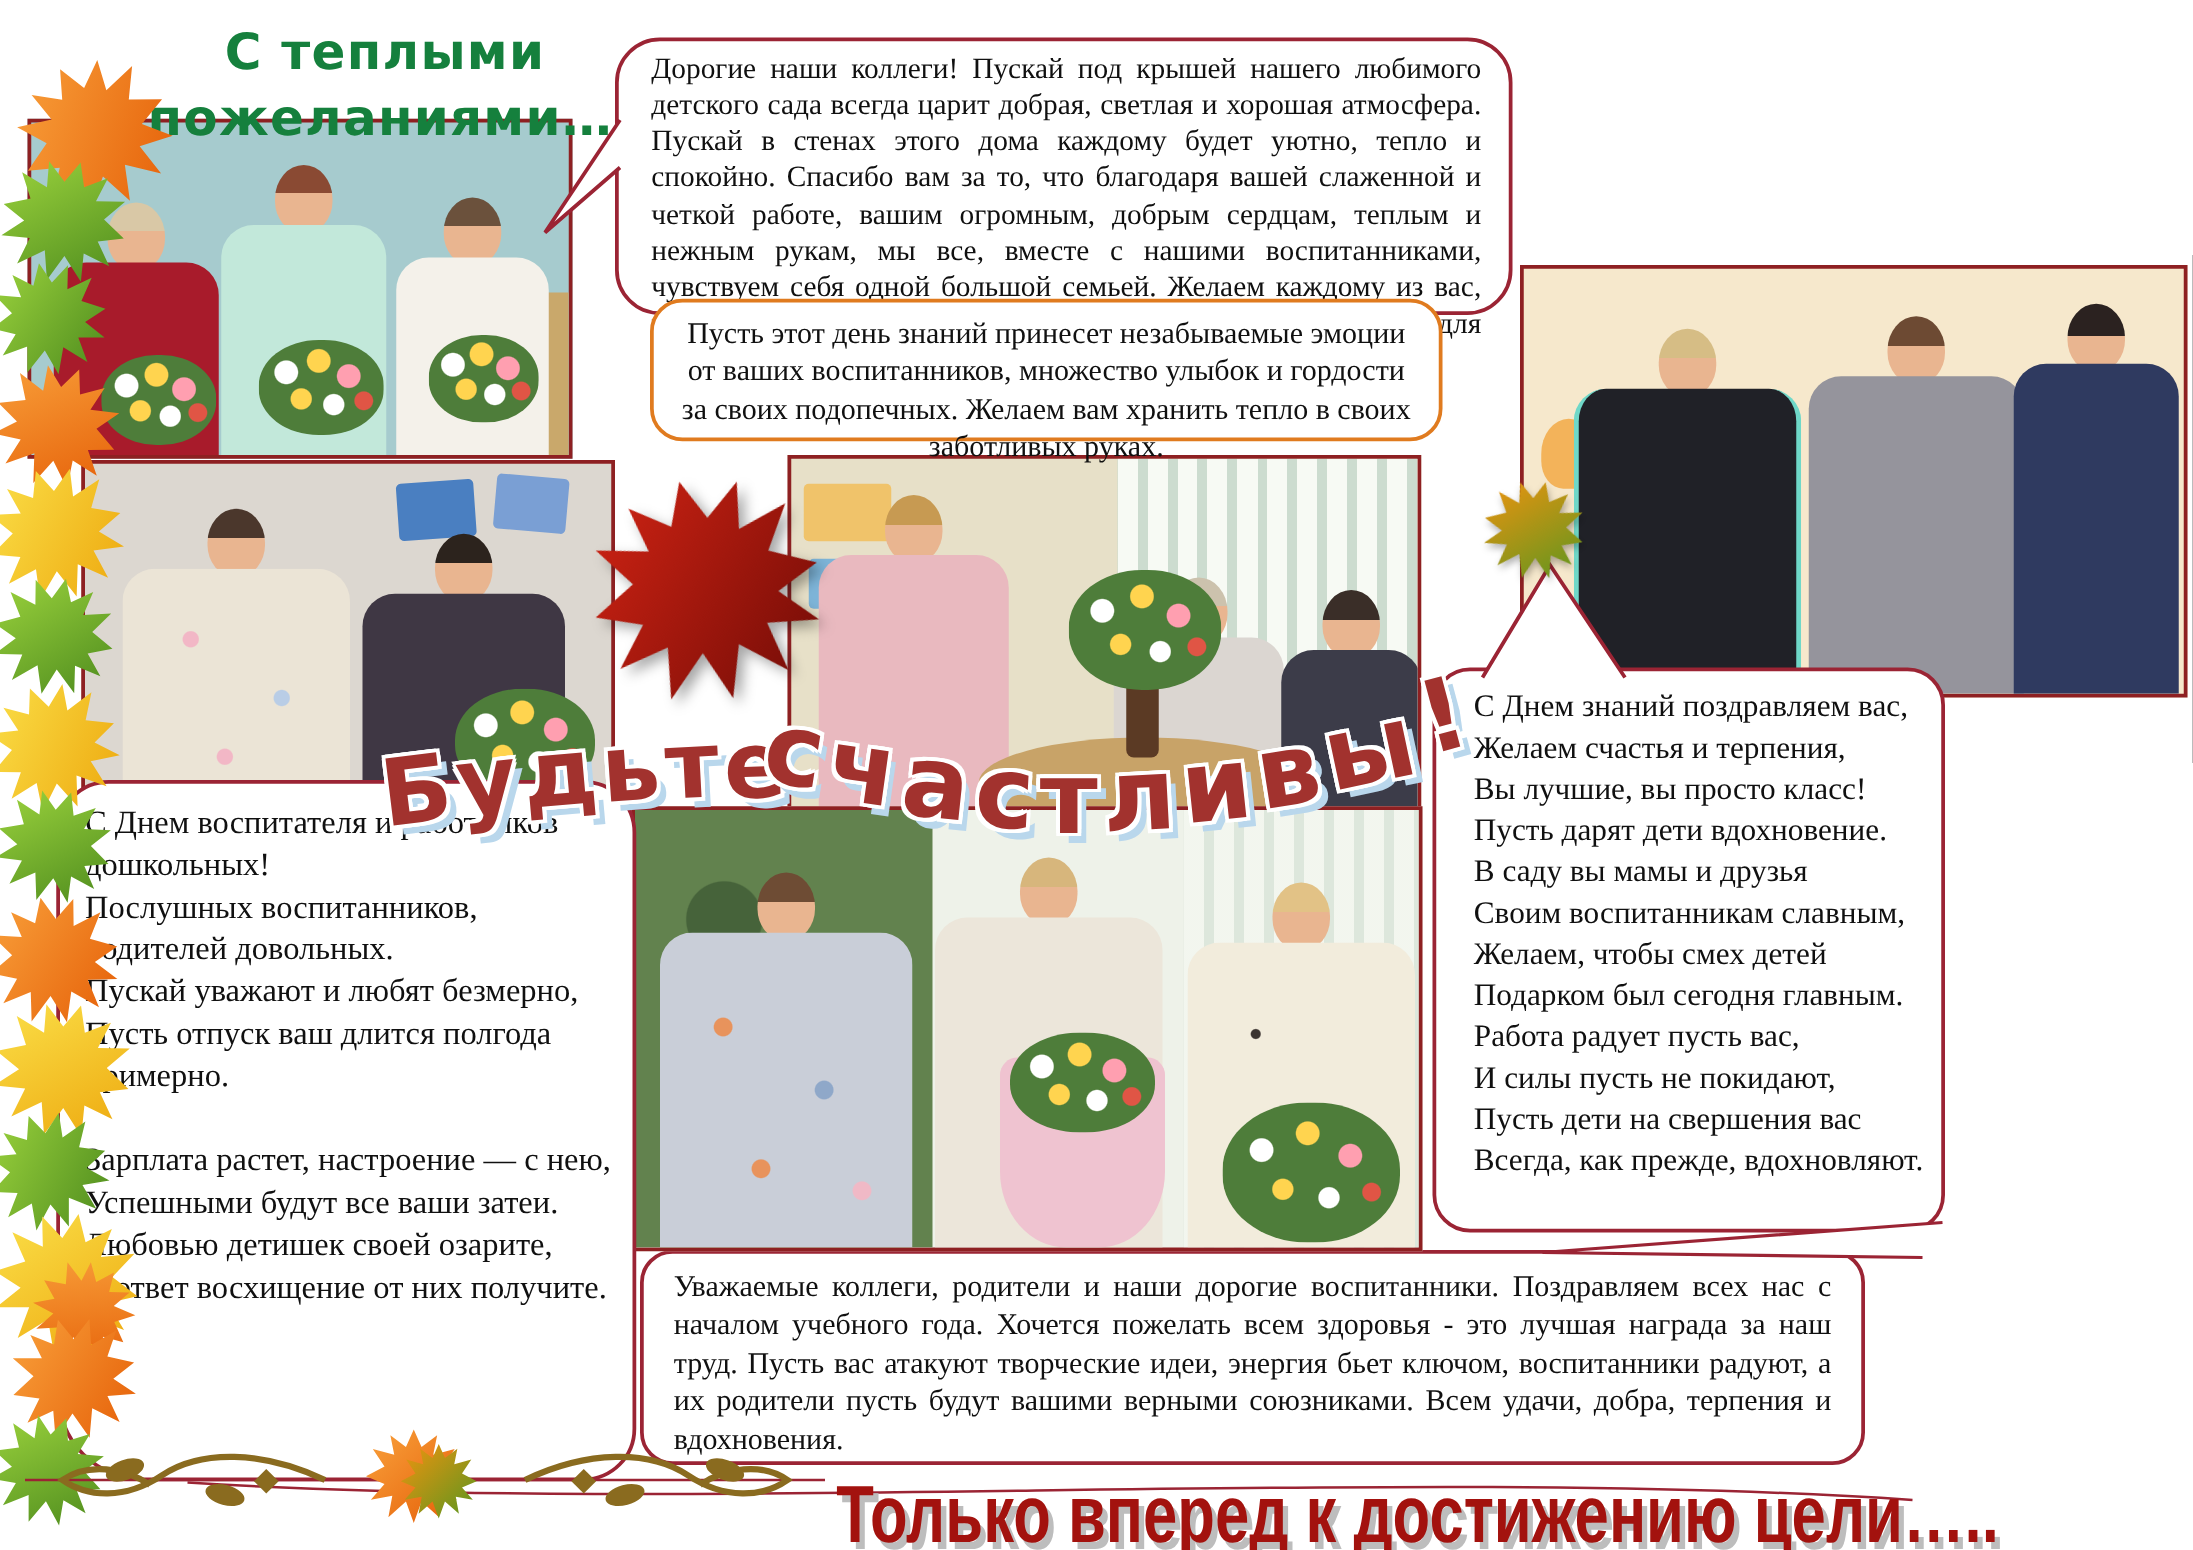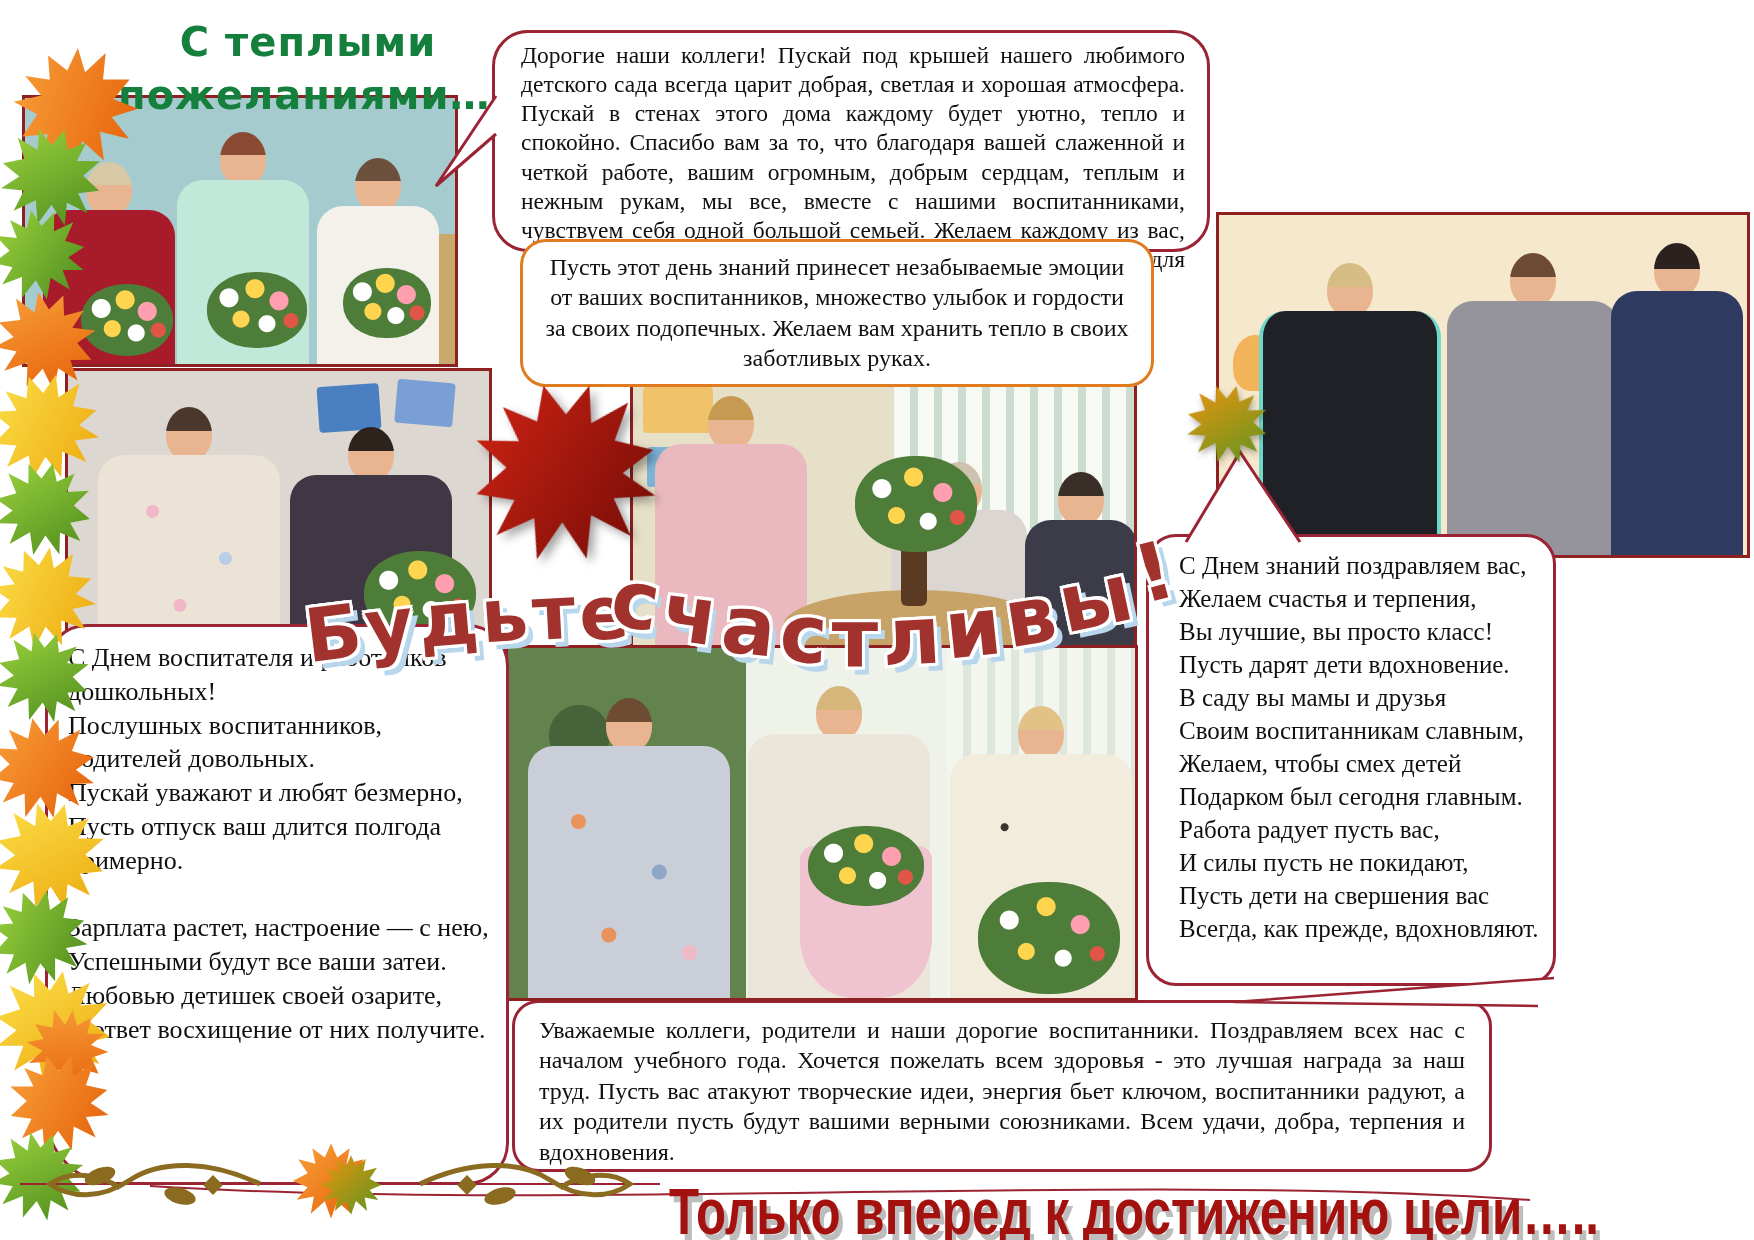--- a/index.html
+++ b/index.html
@@ -8,21 +8,21 @@
   
   .pagetitle{position:absolute;left:118px;top:16px;width:380px;z-index:15;
     font-family:"DejaVu Sans", sans-serif;font-weight:bold;font-size:40px;line-height:1.32;
     color:#15803d;text-align:center;white-space:pre-line;letter-spacing:1px;}
   .bubble{position:absolute;background:#fff;border:3px solid #9b2434;box-sizing:border-box;
     color:#101010;}
   .bubble .txt{white-space:pre-line;}
   .b-top{left:492px;top:30px;width:718px;height:222px;border-radius:36px;z-index:20;
     padding:8px 22px 4px 26px;font-size:23.5px;line-height:1.24;text-align:justify;}
   .b-top .closing{text-align:center;margin-top:0px;}
-  .b-orange{left:520px;top:239px;width:634px;height:148px;border-color:#e07b1f;border-radius:26px;
+  .b-orange{left:520px;top:239px;width:634px;height:114px;border-color:#e07b1f;border-radius:26px;
     z-index:21;padding:10px 18px;font-size:24px;line-height:1.27;text-align:center;}
   .b-left{left:45px;top:624px;width:464px;height:561px;border-radius:42px 42px 42px 70px;z-index:18;
     padding:14px 12px 10px 20px;font-size:26px;line-height:1.3;}
   .b-right{left:1146px;top:534px;width:410px;height:452px;border-radius:30px;z-index:22;
     padding:12px 10px 20px 30px;font-size:25px;line-height:1.32;}
   .b-bottom{left:512px;top:1000px;width:980px;height:172px;border-radius:26px;z-index:11;
     padding:12px 24px;font-size:24px;line-height:1.27;text-align:justify;}
   .footertitle{position:absolute;left:600px;top:1174px;width:920px;z-index:26;text-align:center;
     font-family:"Liberation Sans", sans-serif;font-weight:bold;font-size:58px;letter-spacing:0px;
     color:#a3120e;transform:scaleX(0.85) scaleY(1.12);transform-origin:center top;

